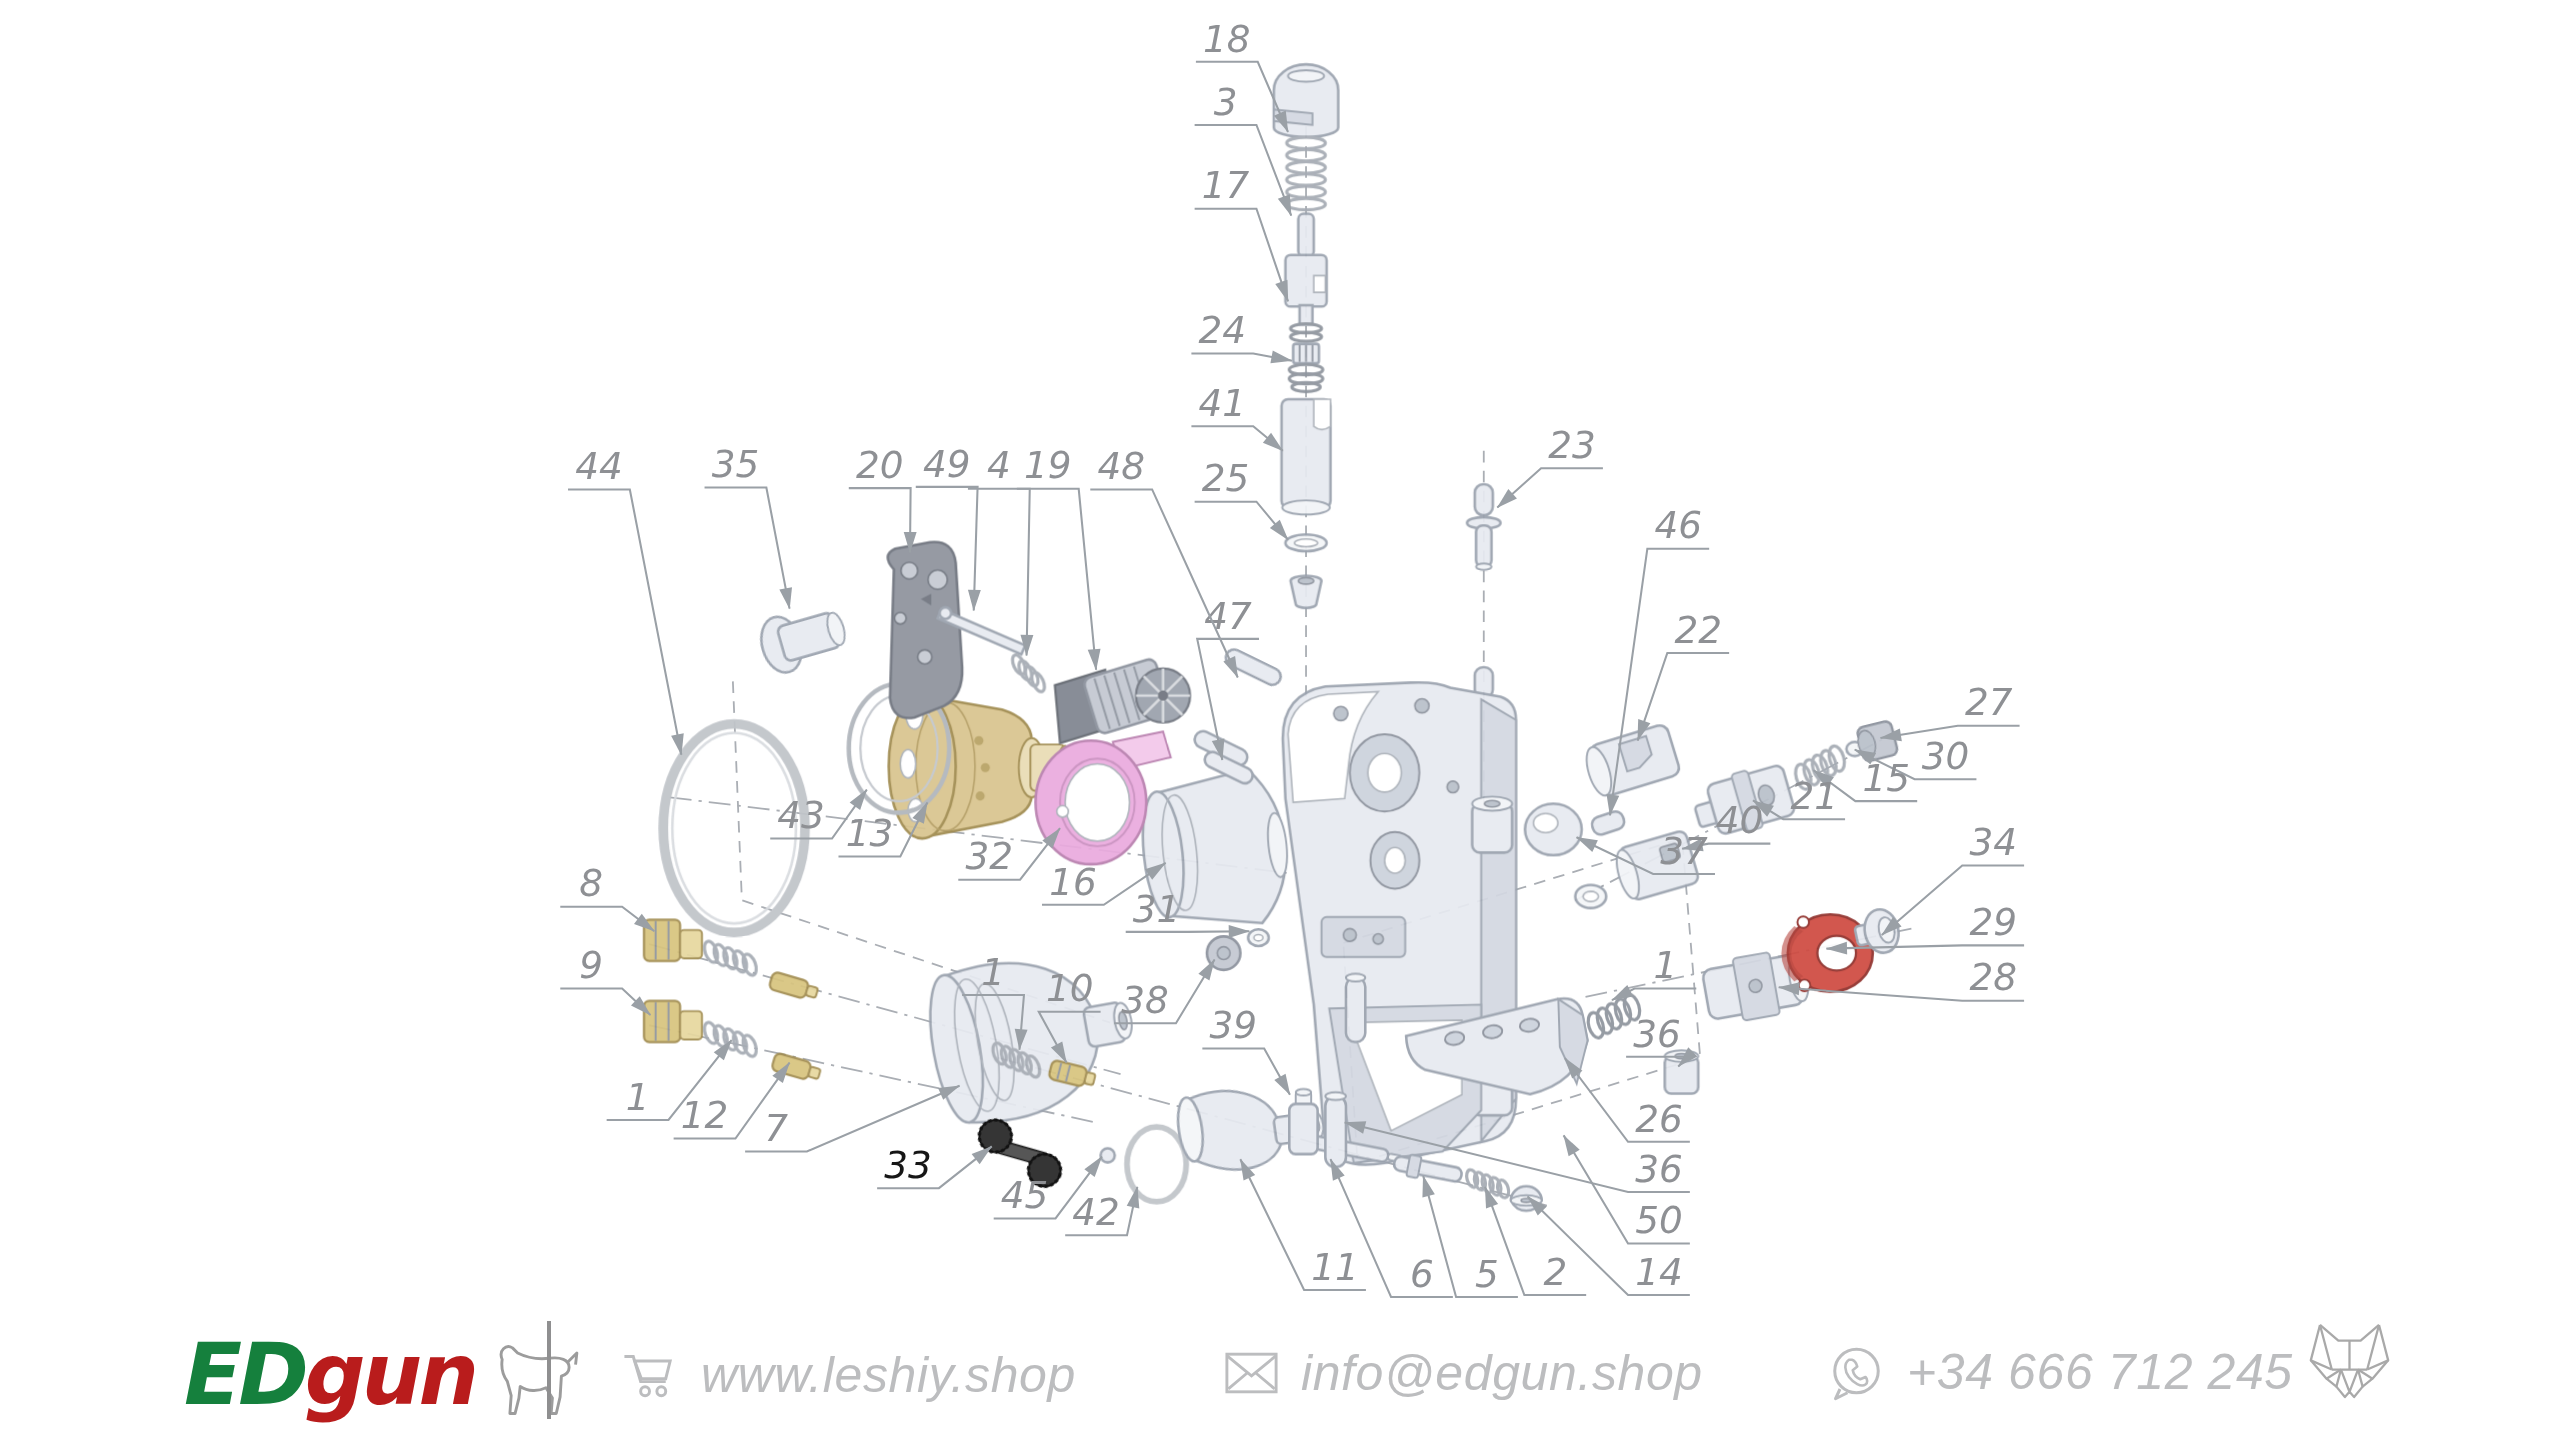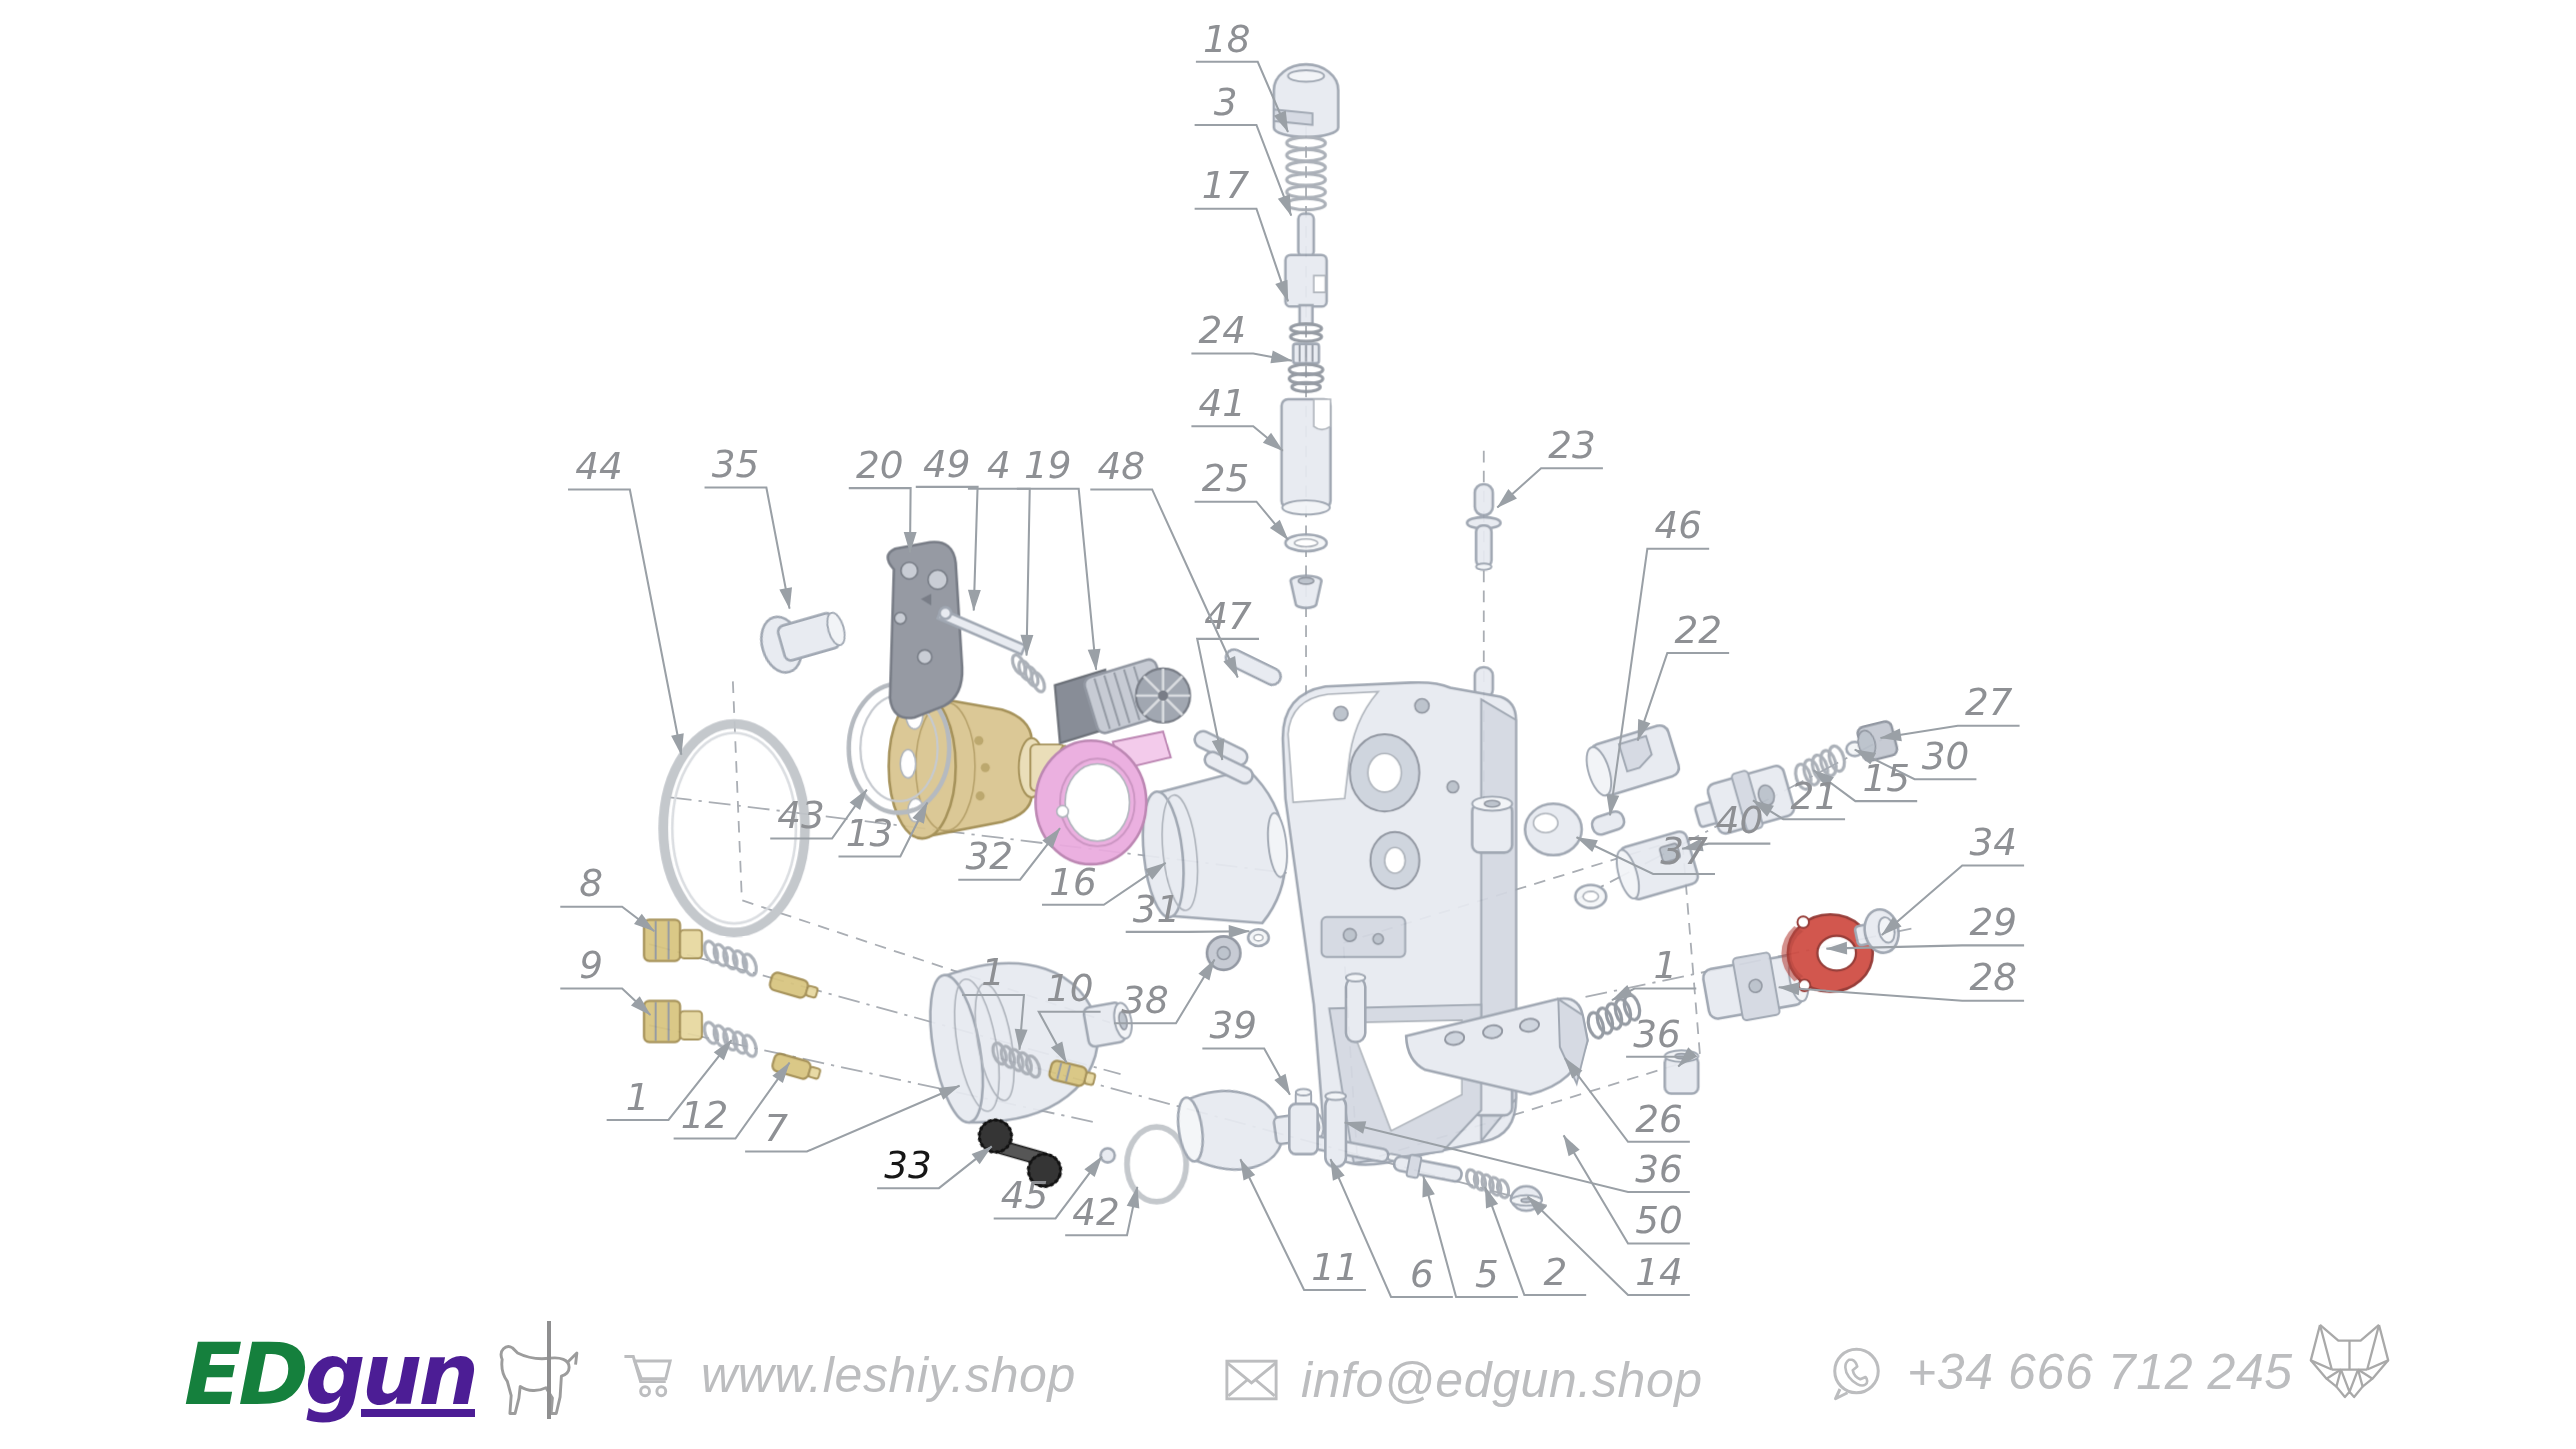--- a/index.html
+++ b/index.html
@@ -39,21 +39,21 @@
   .cdashdot{fill:none;stroke:#aaaeb4;stroke-width:2.8;stroke-dasharray:34 11 5 11;}
   .leader{fill:none;stroke:#9aa0a6;stroke-width:3.2;}
   .plabel{font:italic 58px "DejaVu Sans", sans-serif;fill:#8e9094;text-anchor:middle;}
   .plabel.dark{fill:#161616;}
   
   .footer{position:absolute;left:0;top:1307px;width:2576px;height:142px;}
   .footer-item{position:absolute;display:flex;align-items:center;gap:22px;color:#bcbdbf;}
   .footer-text{font-size:50px;letter-spacing:0.6px;color:#bcbdbf;white-space:nowrap;font-style:italic;}
   .logo{position:absolute;left:184px;top:18px;display:flex;align-items:flex-end;}
   .logo-ed{font:italic 900 85px "DejaVu Sans", sans-serif;color:#15803d;letter-spacing:-3.9px;}
-  .logo-gun{font:italic 900 85px "DejaVu Sans", sans-serif;color:#4c1d95;letter-spacing:-3.9px;text-decoration:underline;}
+  .logo-gun{font:italic 900 85px "DejaVu Sans", sans-serif;color:#b91c1c;letter-spacing:-3.9px;}
   .divider{position:absolute;left:547px;top:14px;width:3.9px;height:98px;background:#8f8f90;}
 </style>
 </head>
 <body>
 
 <div class="stage">
 
   <svg width="2576" height="1449" viewBox="0 0 4000 2250" style="position:absolute;left:0;top:0;">
     <defs>
       <marker id="arrow" markerUnits="userSpaceOnUse" markerWidth="36" markerHeight="24" refX="33" refY="11" orient="auto">
@@ -581,21 +581,21 @@
     <div class="footer-item" style="left:620px;top:39px;">
       <svg width="59" height="52" viewBox="0 0 80 70">
         <path d="M6,10 L18,10 L28,44 L62,44" fill="none" stroke="#bcbdbf" stroke-width="4"></path>
         <path d="M20,16 L68,16 L62,40 L29,40 Z" fill="none" stroke="#bcbdbf" stroke-width="4"></path>
         <circle cx="34" cy="57" r="6" fill="none" stroke="#bcbdbf" stroke-width="4"></circle>
         <circle cx="56" cy="57" r="6" fill="none" stroke="#bcbdbf" stroke-width="4"></circle>
       </svg>
       <span class="footer-text">www.leshiy.shop</span>
     </div>
 
-    <div class="footer-item" style="left:1224px;top:44px;justify-content:flex-end;">
+    <div class="footer-item" style="left:1224px;top:37px;justify-content:flex-end;">
       <svg width="55" height="48" viewBox="0 0 76 64">
         <rect x="4" y="6" width="68" height="52" fill="none" stroke="#bcbdbf" stroke-width="4"></rect>
         <path d="M4,8 L38,36 L72,8" fill="none" stroke="#bcbdbf" stroke-width="4"></path>
         <path d="M6,54 L32,32 M70,54 L44,32" fill="none" stroke="#bcbdbf" stroke-width="4"></path>
       </svg>
       <span class="footer-text">info@edgun.shop</span>
     </div>
 
     <div class="footer-item" style="left:1828px;top:36px;">
       <svg width="57" height="57" viewBox="0 0 76 76">

